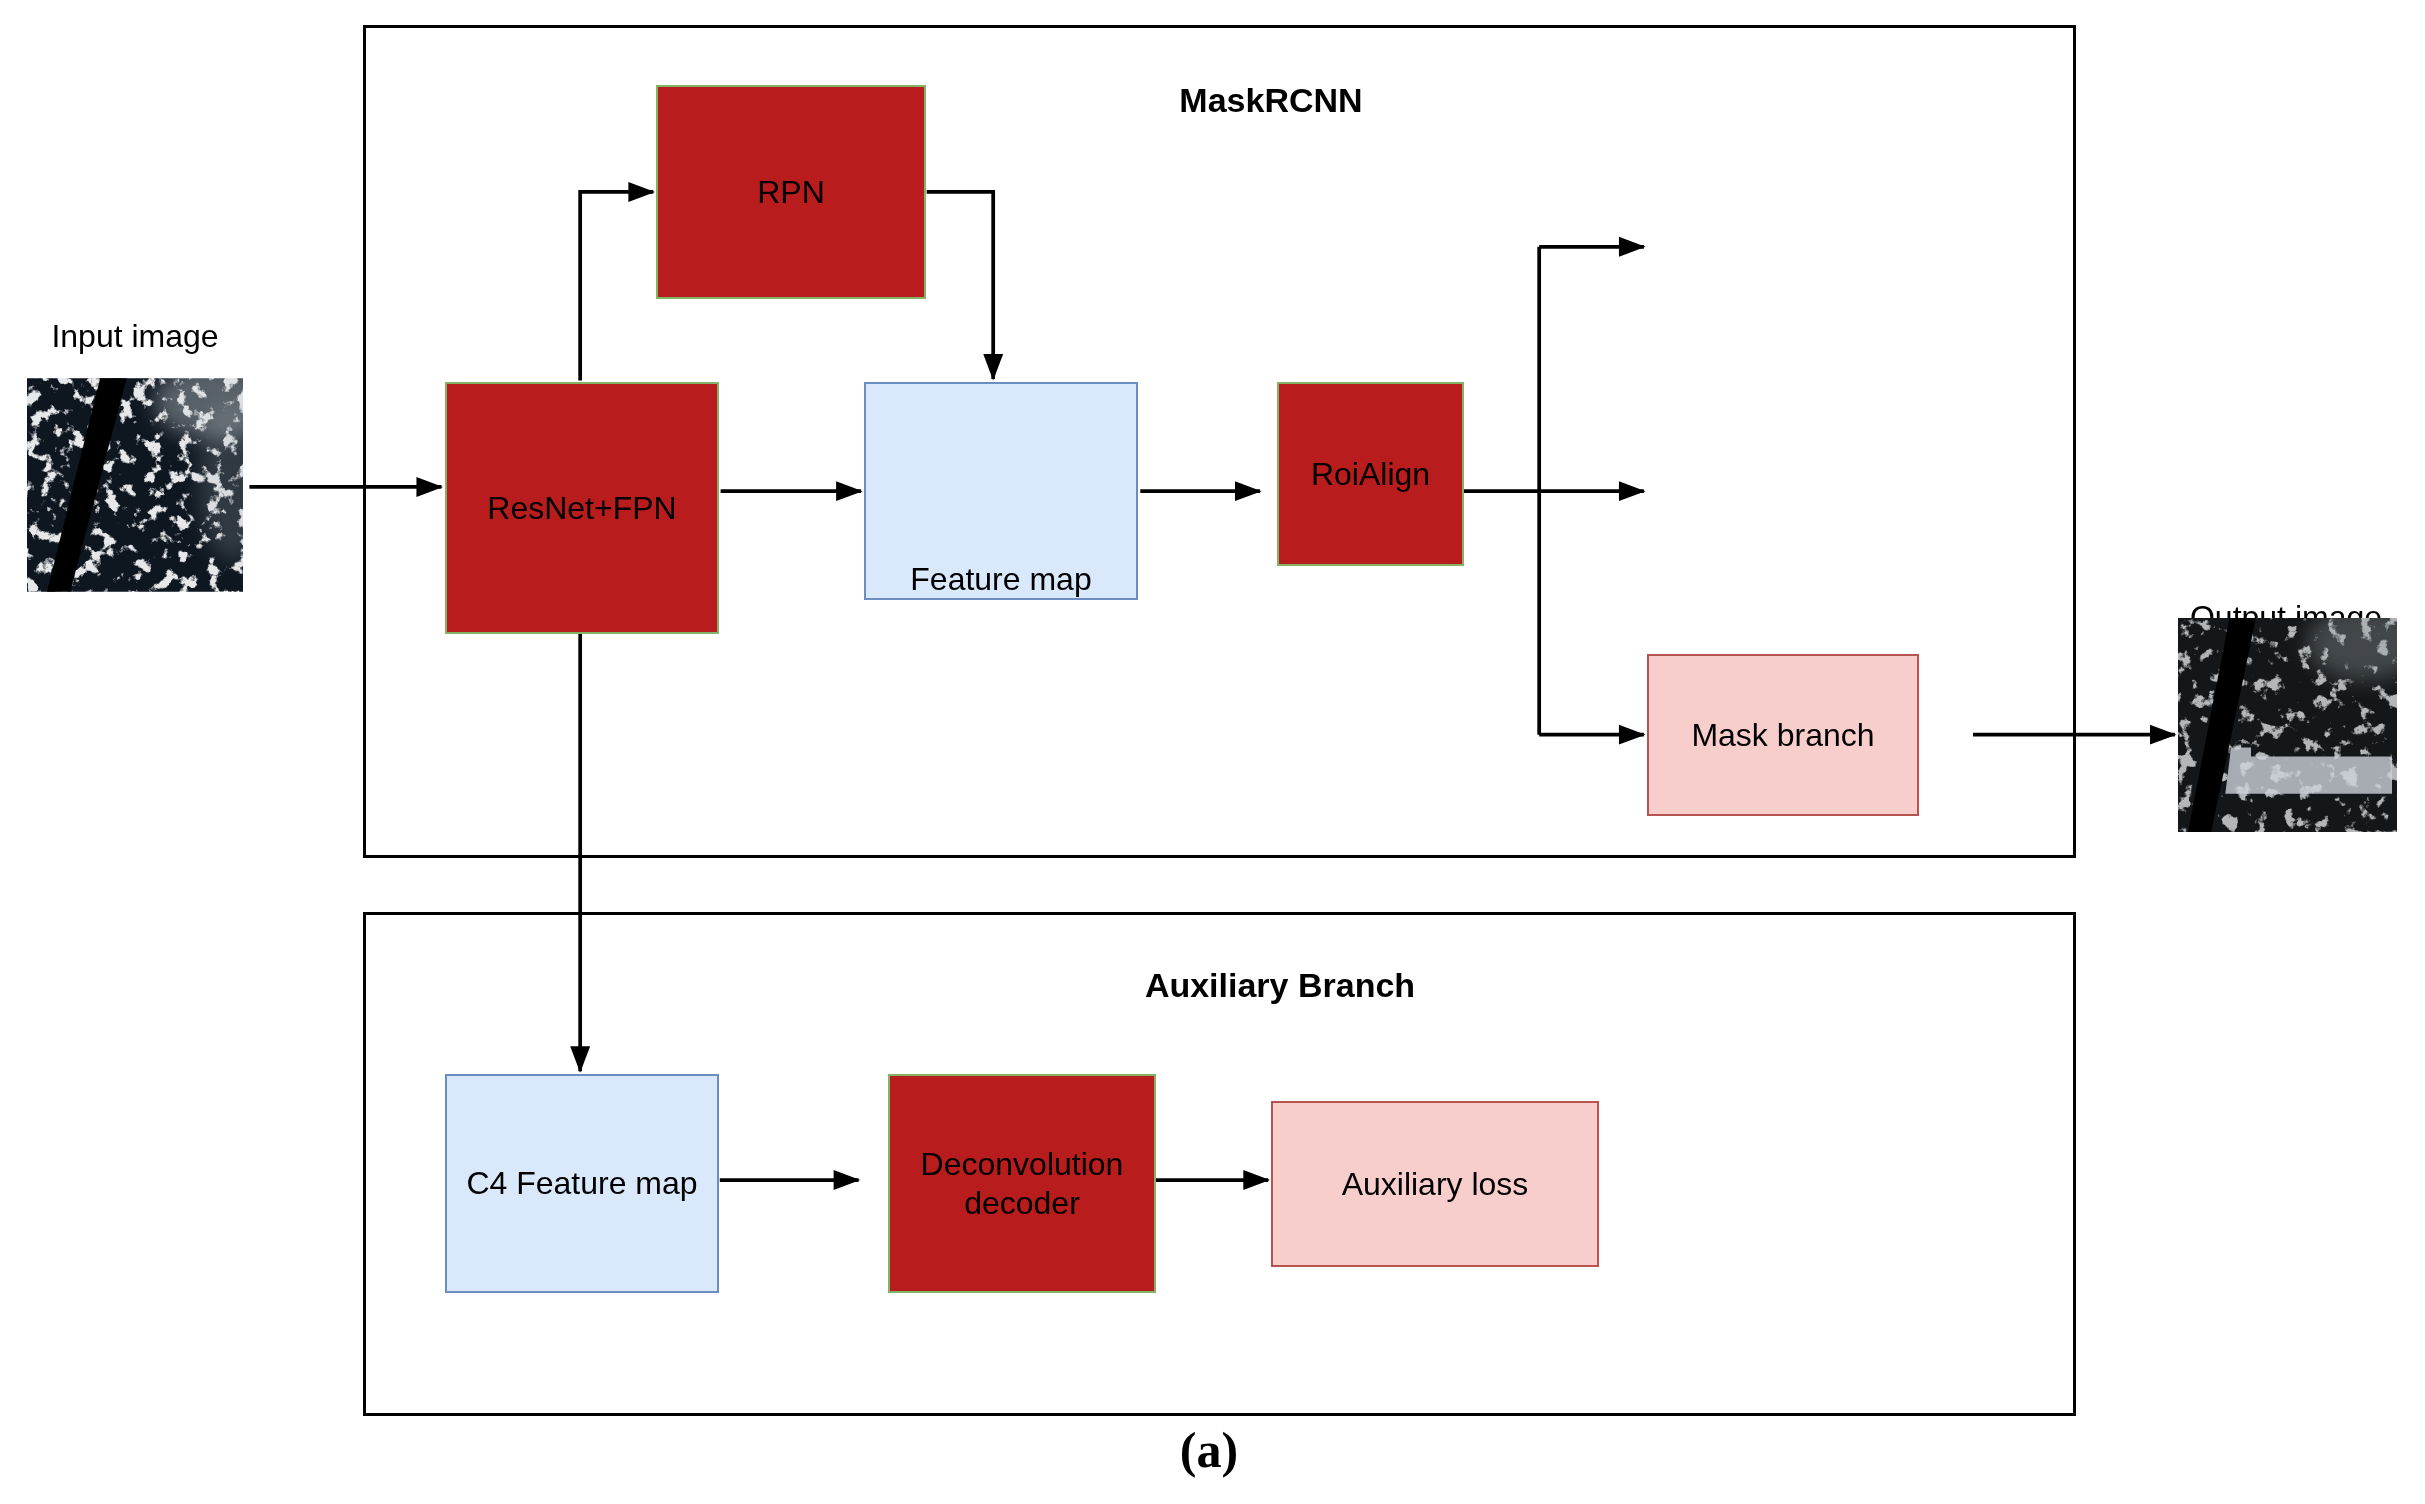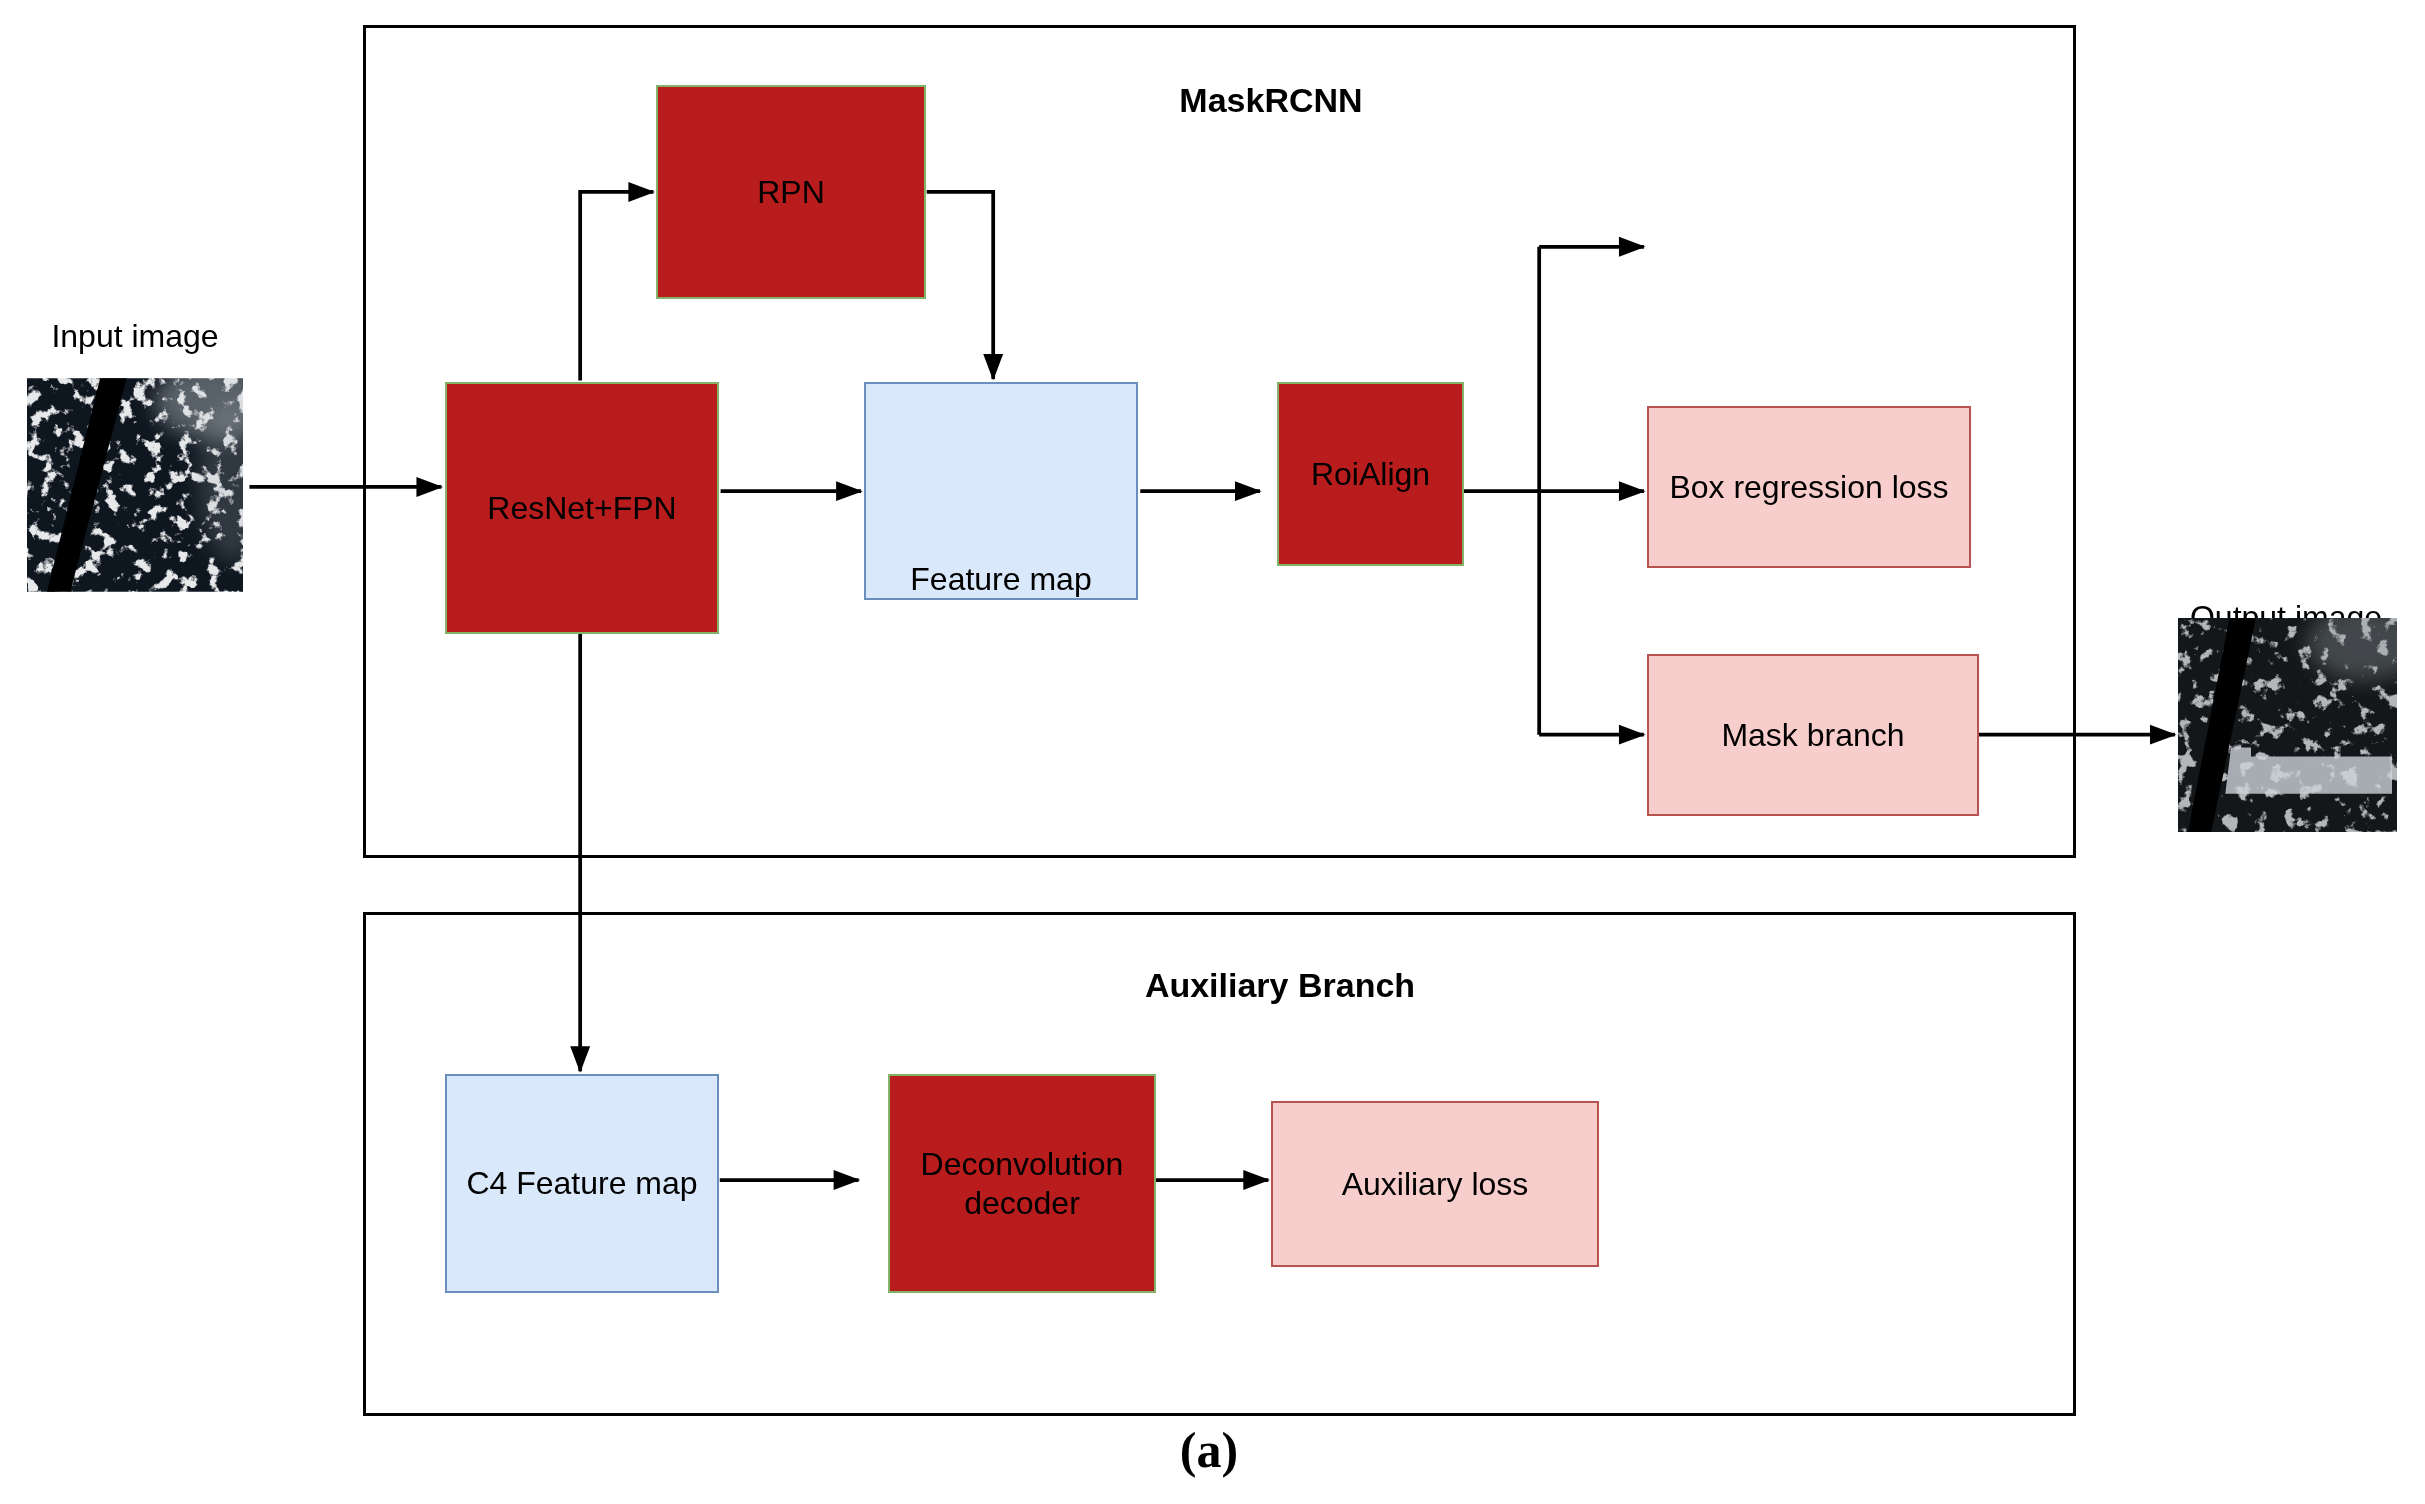--- a/index.html
+++ b/index.html
@@ -66,25 +66,22 @@
 
   <div class="node blue" style="left:864px;top:382px;width:274px;height:218px;align-items:flex-end;">
     <span>Feature map</span>
   </div>
 
   <div class="node green" style="left:1263px;top:382px;width:187px;height:184px;margin-left:14px;">
     <span>RoiAlign</span>
   </div>
 
 
-  <div class="node red" style="left:1647px;top:406px;width:324px;height:162px;">
-    <span>Box regression loss</span>
-  </div>
 
-  <div class="node red" style="left:1647px;top:654px;width:332px;height:162px;">
+  <div class="node red" style="left:1647px;top:654px;width:272px;height:162px;">
     <span>Mask branch</span>
   </div>
 
   <div class="node blue" style="left:445px;top:1074px;width:274px;height:219px;">
     <span>C4 Feature map</span>
   </div>
 
   <div class="node green" style="left:862px;top:1074px;width:268px;height:219px;margin-left:26px;">
     <span>Deconvolution decoder</span>
   </div>

